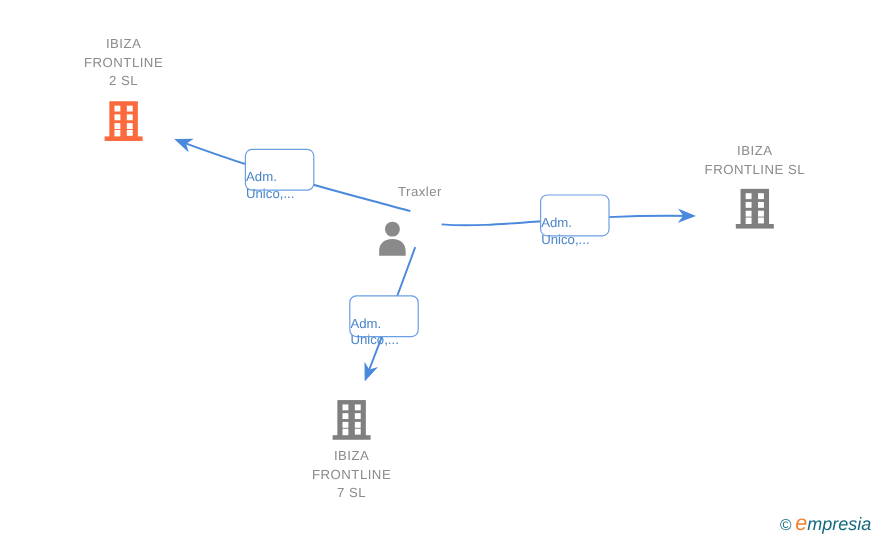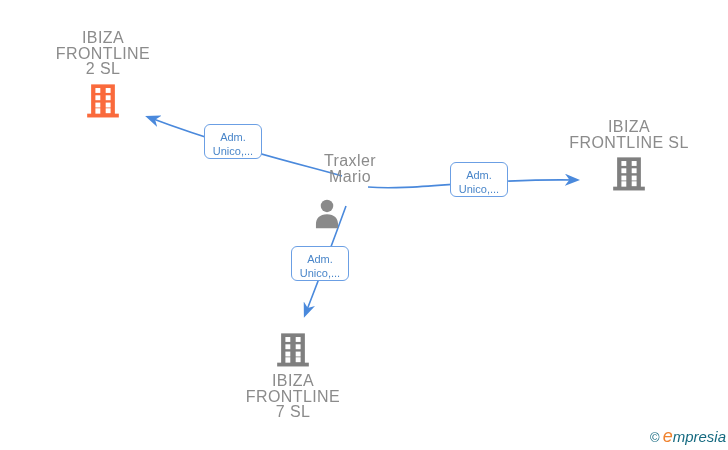--- a/index.html
+++ b/index.html
@@ -2,29 +2,29 @@
 <html><head>
 <meta charset="utf-8">
 <style>
   html,body{margin:0;padding:0;}
   body{
     width:728px;height:450px;position:relative;background:#ffffff;
     font-family:"Liberation Sans", sans-serif;overflow:hidden;
   }
   .edges-layer{position:absolute;left:0;top:0;pointer-events:none;}
   .node{position:absolute;text-align:center;}
-  .node .name{font-size:16px;line-height:15.5px;color:#8b8b8b;letter-spacing:.4px;}
+  .node .name{font-size:11px;line-height:15.5px;color:#8b8b8b;letter-spacing:.4px;}
   .node .name span{display:block;white-space:nowrap;}
   .icon svg{display:block;margin:0 auto;}
   .company-icon{display:block;margin-top:5px;}
   .person-icon{display:block;margin-top:12px;}
   .edge-label{
     position:absolute;background:#ffffff;border:1.6px solid #6b9fe4;border-radius:6px;
-    width:58px;height:35px;box-sizing:border-box;padding-top:5px;
-    font-size:11px;line-height:14px;text-align:center;color:#4a86c9;cursor:pointer;
+    width:58px;height:35px;box-sizing:border-box;padding-top:16px;
+    font-size:11px;line-height:14px;color:#4a86c9;cursor:pointer;
   }
   .edge-label span{display:block;white-space:nowrap;}
   .watermark{
     position:absolute;right:2px;bottom:2px;
     font-family:Liberation Sans, sans-serif;font-style:italic;font-size:15px;line-height:20px;
     white-space:nowrap;
   }
   .watermark .copy{color:#156a80;font-style:normal;font-size:13px;margin-right:3px;}
   .watermark .brand-e{color:#f0822d;font-size:18px;}
   .watermark .brand-rest{color:#156a80;}
@@ -63,21 +63,20 @@
         <rect x="7.2" y="16.6" width="3.1" height="3.4"></rect>
           <rect x="13.7" y="16.6" width="3.1" height="3.1"></rect>
       </g>
     </svg>
   </span>
 </div>
 
 <div class="node" style="left:290px;top:125px;width:120px;margin-top:28px;">
   <div class="name">
     <span>Traxler</span>
-    <span>Mario</span>
   </div>
   <span class="icon person-icon">
     <svg width="34" height="36" viewBox="0 0 24 24" fill="#8a8a8a" style="margin-left:20px;">
       <circle cx="12" cy="6.3" r="4.4"></circle>
       <path d="M12 12.1 c-5.2,0 -7.8,3 -7.8,7.2 V22 h15.6 v-2.7 c0,-4.2 -2.6,-7.2 -7.8,-7.2 z"></path>
     </svg>
   </span>
 </div>
 
 <div class="node" style="left:564px;top:119px;width:130px;">

